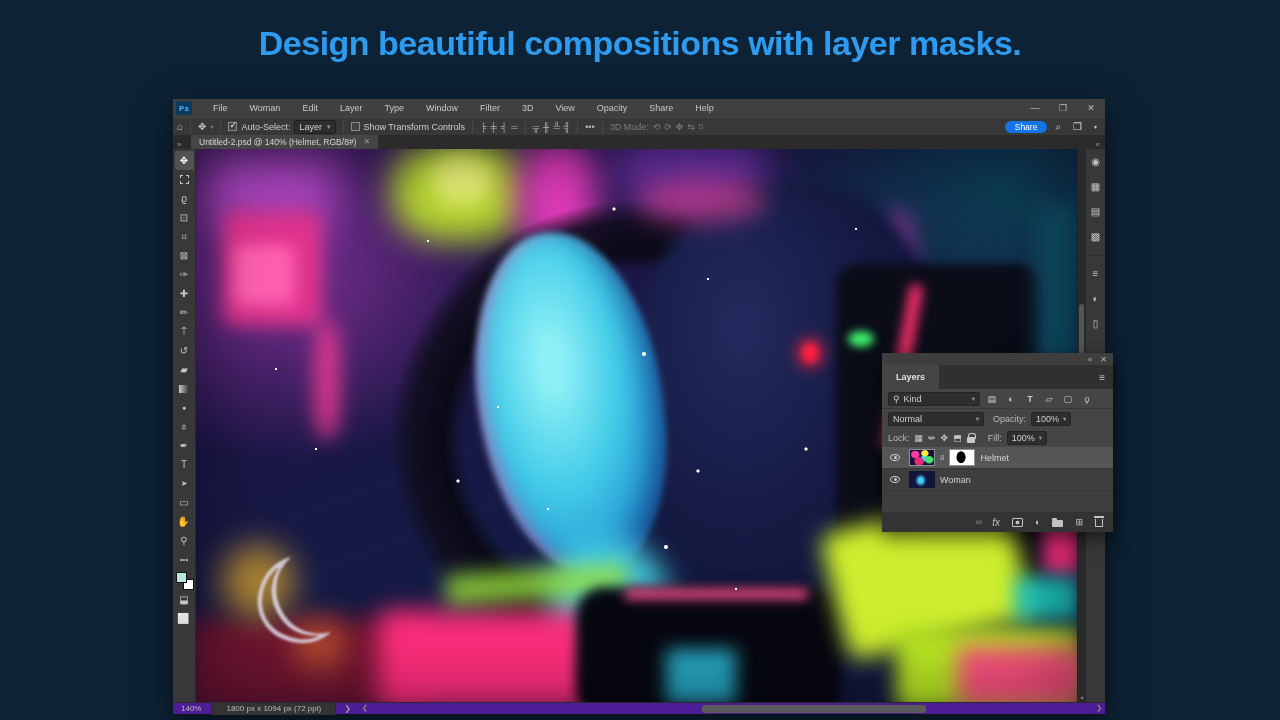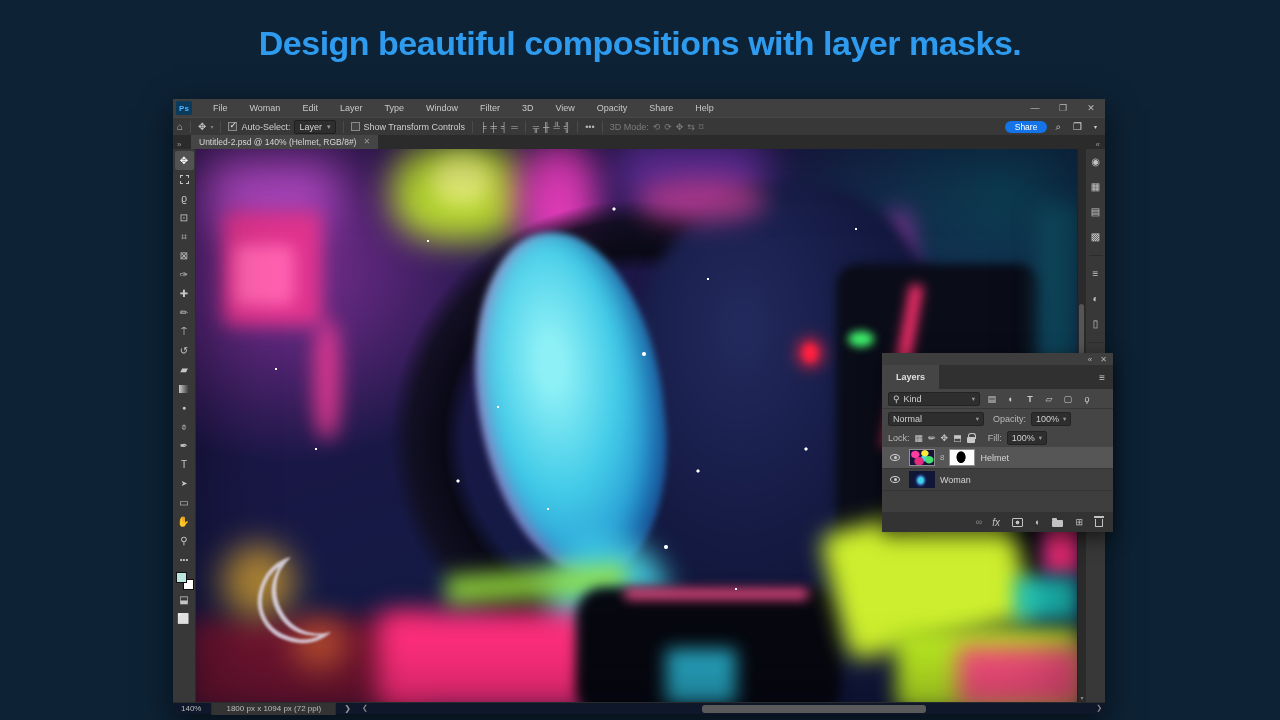--- a/index.html
+++ b/index.html
@@ -62,21 +62,21 @@
 
   
   #vscroll { width:8px; background:#2a2a2a; border-left:1px solid #222; position:relative; }
   #vscroll .thumb { position:absolute; left:1px; width:5px; top:28%; height:34%; background:#555; border-radius:3px; }
   #vscroll .arr { position:absolute; left:0; width:8px; text-align:center; color:#888; font-size:6px; }
   #dock { width:20px; background:#383838; border-left:1px solid #2a2a2a; display:flex; flex-direction:column; align-items:center; padding-top:4px; }
   .dock-ic { width:16px; height:16px; margin-bottom:9px; color:#c2c2c2; font-size:10px; display:flex; align-items:center; justify-content:center; }
   .dock-div { width:14px; height:1px; background:#2c2c2c; margin:2px 0 9px; }
 
   
-  #statusbar { height:12px; background:#0f172a; border-top:1px solid #2a2a2a; display:flex; align-items:center; font-size:8px; color:#bdbdbd; }
+  #statusbar { height:12px; background:#4c1d95; border-top:1px solid #2a2a2a; display:flex; align-items:center; font-size:8px; color:#bdbdbd; }
   #status-zoom { padding:0 10px 0 8px; }
   #status-doc { background:#333; border-left:1px solid #2a2a2a; border-right:1px solid #2a2a2a; padding:0 14px; line-height:12px; }
   #status-chев { padding:0 8px; color:#9a9a9a; }
   #hscroll { flex:1; position:relative; height:100%; }
   #hscroll .thumb { position:absolute; top:2px; height:8px; left:46%; width:30%; background:#5a5a5a; border-radius:3px; }
   #hscroll .arr { position:absolute; top:1px; color:#888; font-size:7px; }
 
   
   #layers-panel { position:absolute; left:882px; top:353px; width:231px; height:179px;
     background:#3e3e3e; box-shadow:0 6px 18px rgba(0,0,0,.6); font-size:9px; color:#d4d4d4; }

